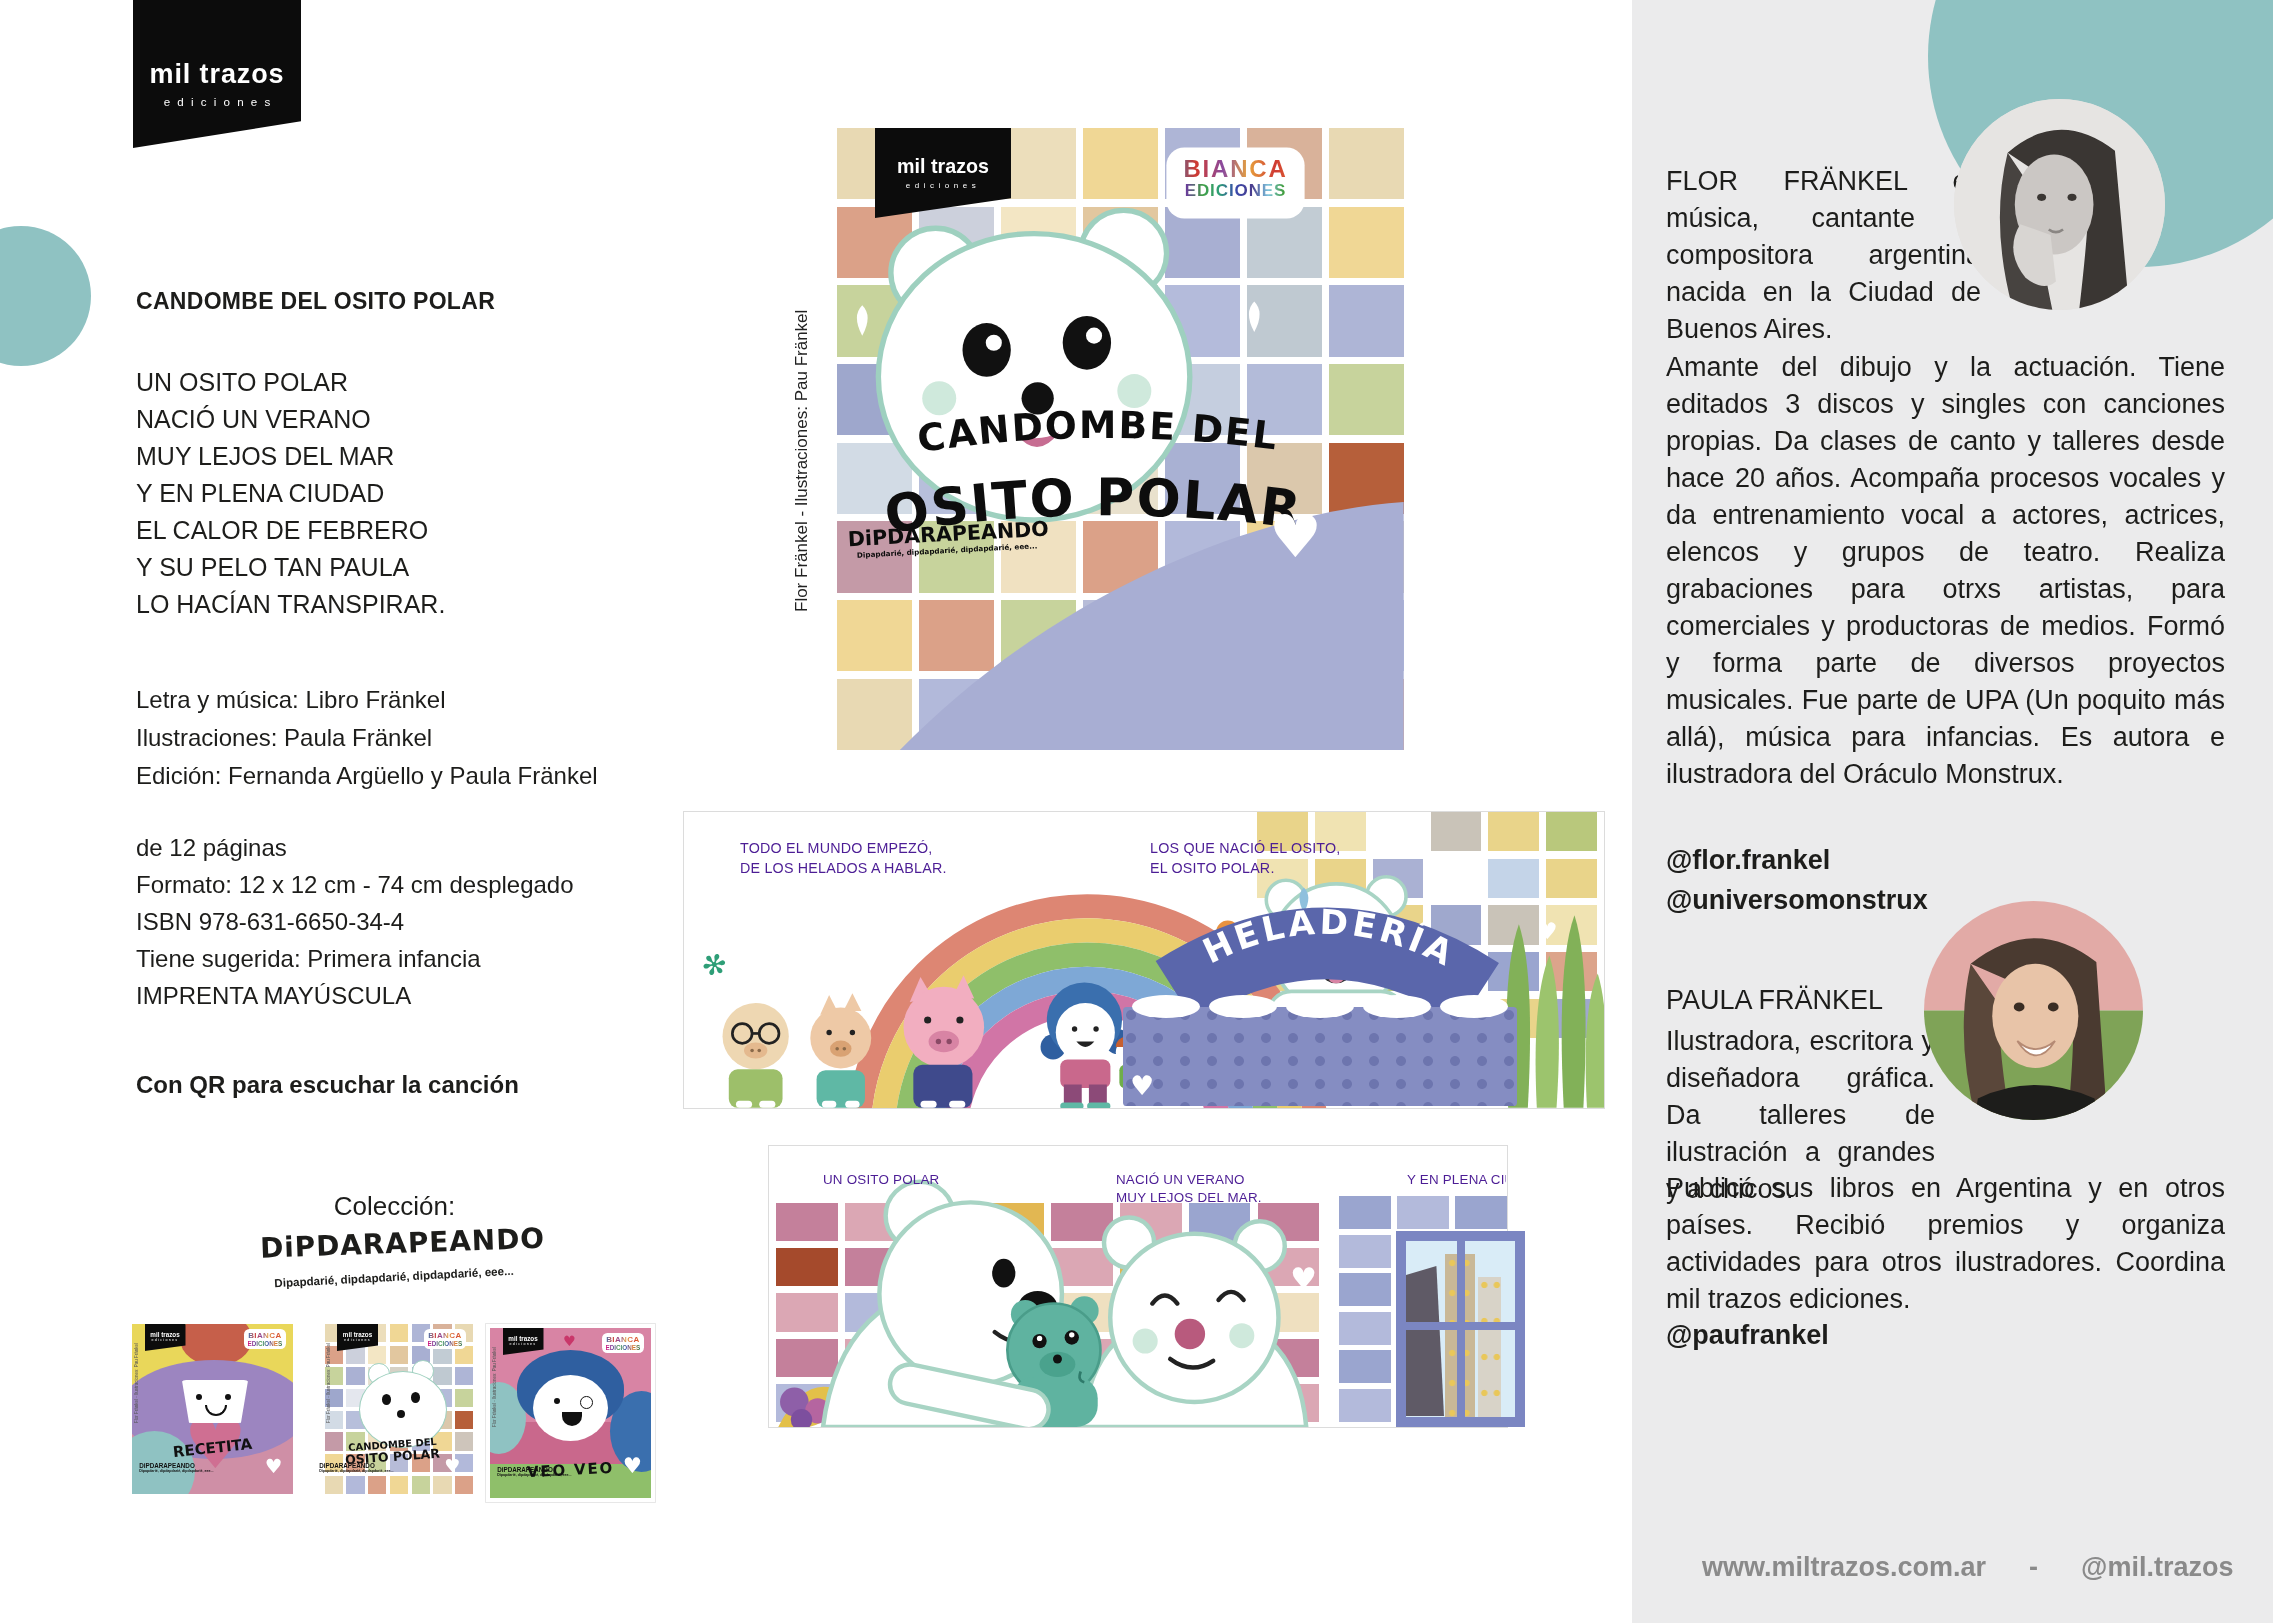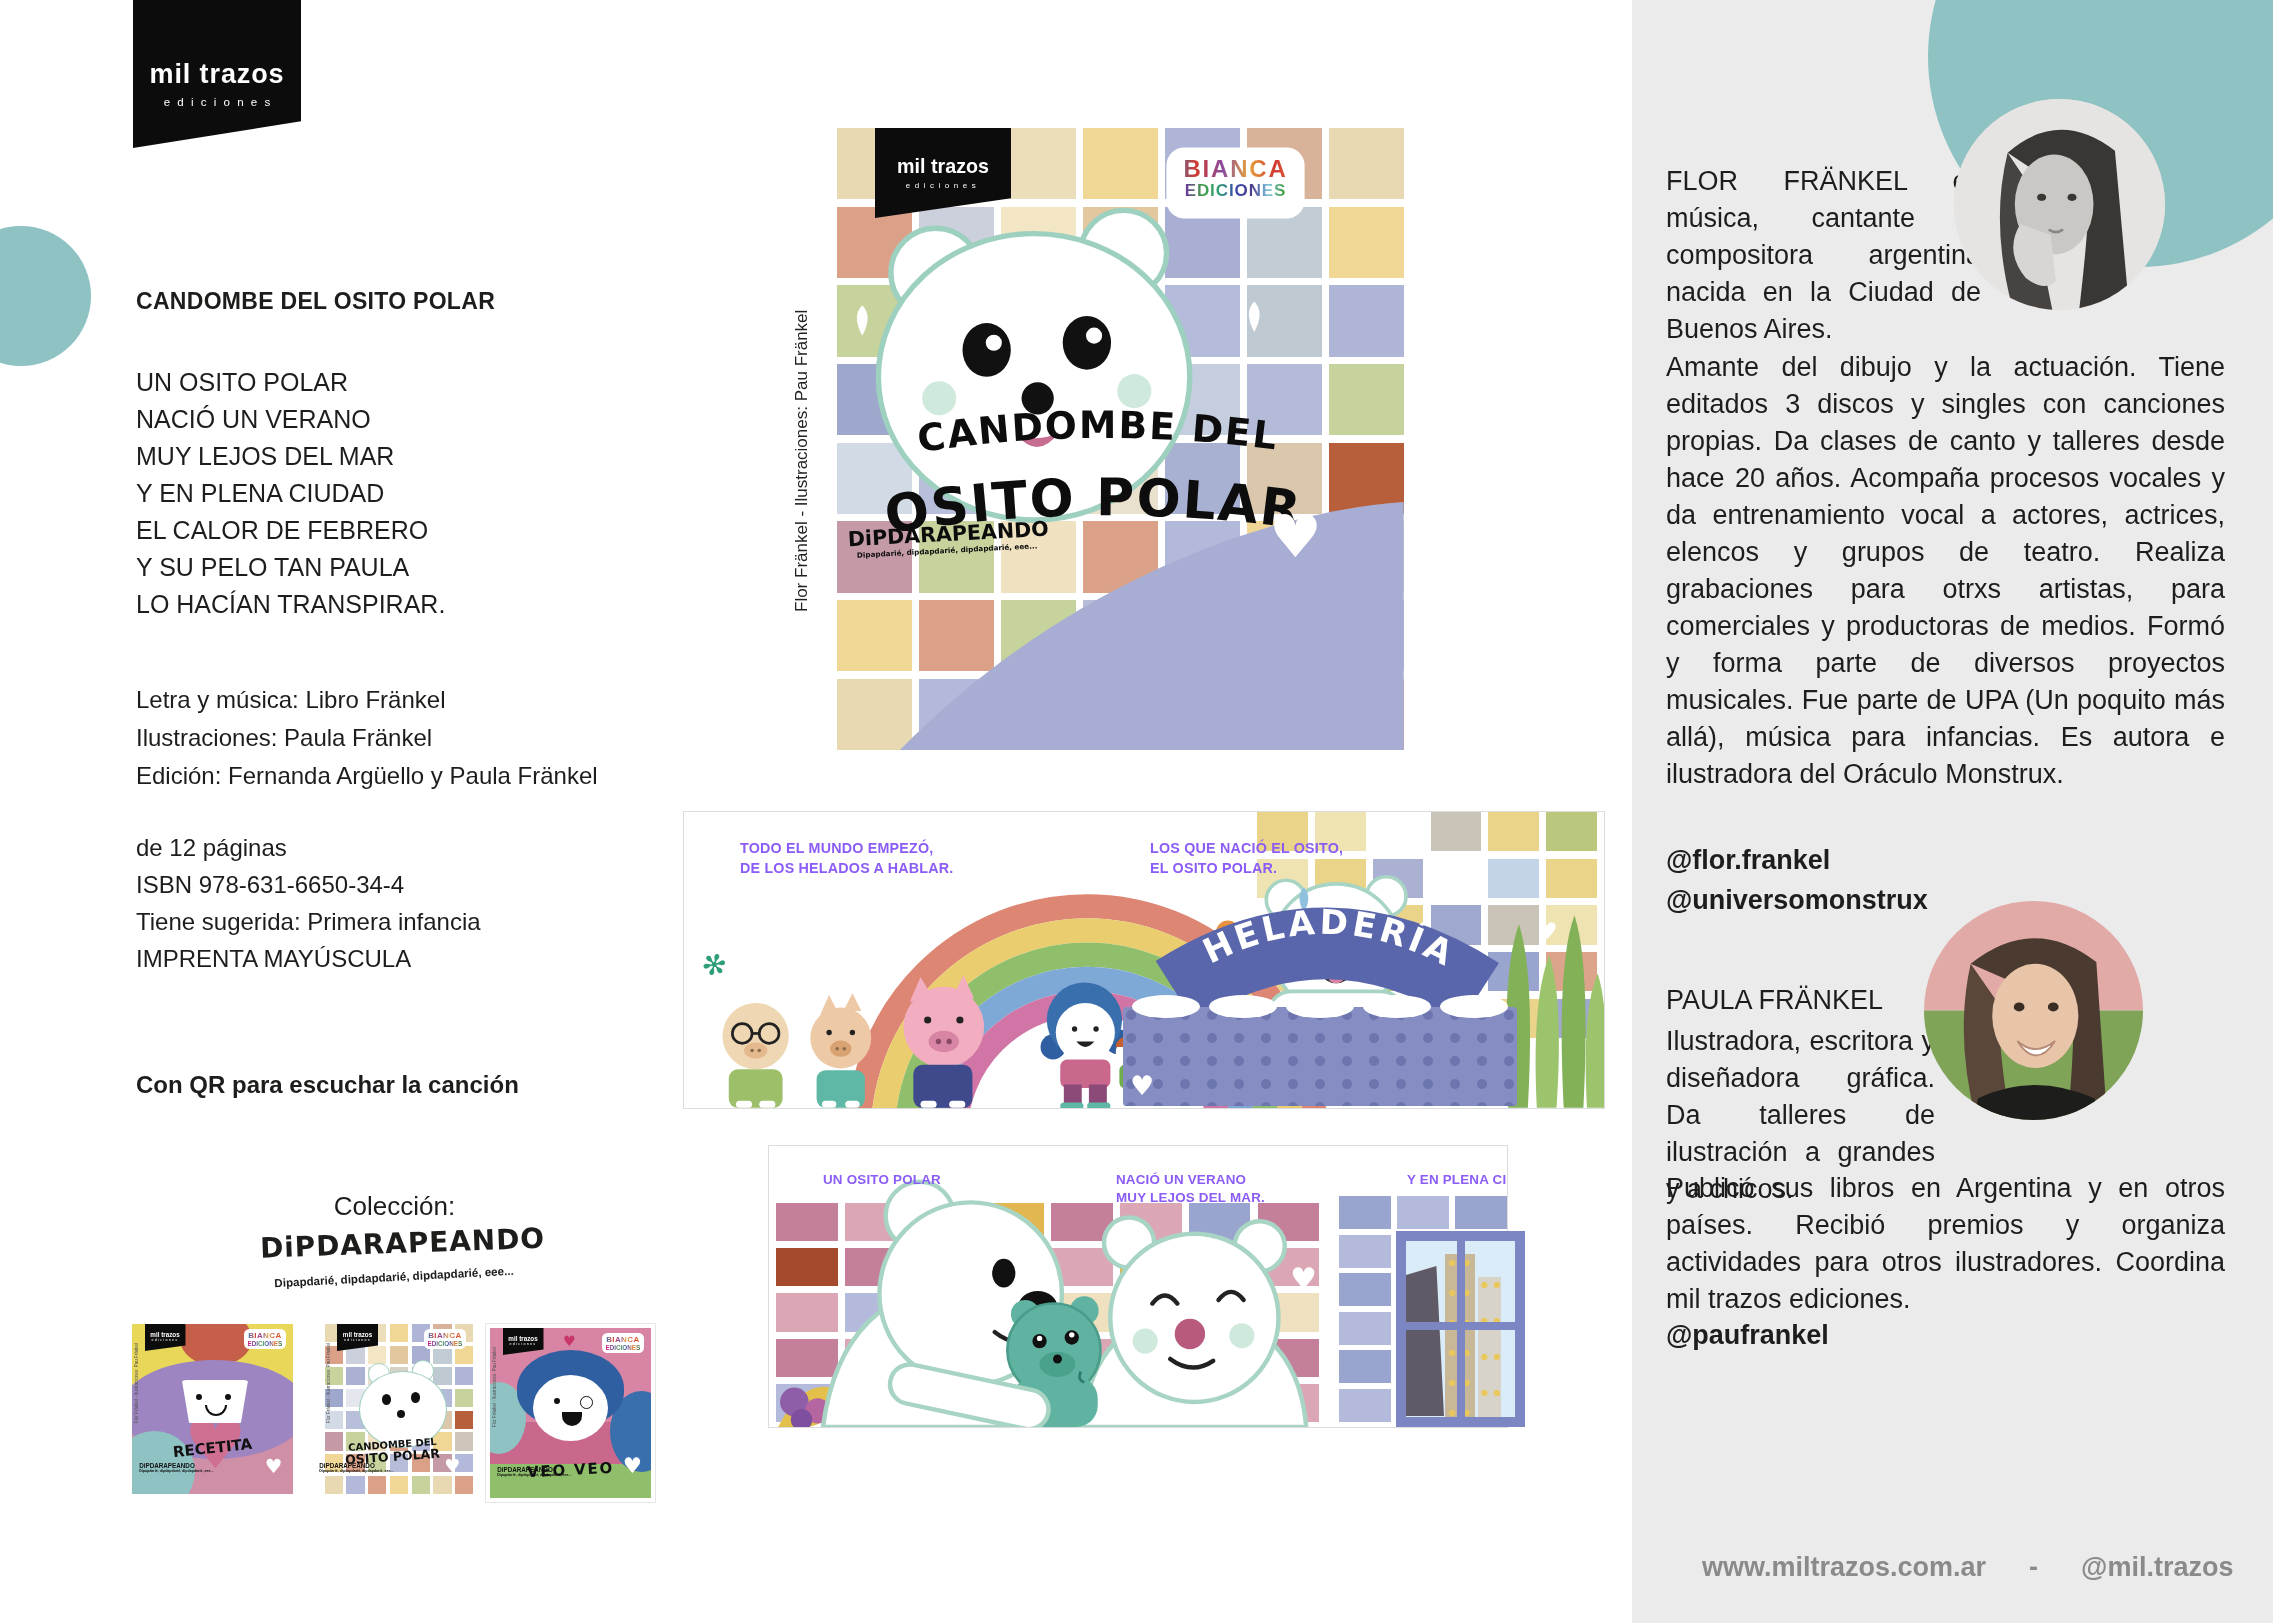--- a/index.html
+++ b/index.html
@@ -63,21 +63,21 @@
   .cover svg.layer{position:absolute;left:0;top:0;}
   .cover-dipda{position:absolute;left:63px;top:394px;width:197px;text-align:center;font-weight:bold;
                font-size:20.6px;color:#0c0c0c;transform:rotate(-3deg);font-family:"DejaVu Sans",sans-serif;z-index:7;}
   .cover-dipda .tg{font-size:7.2px;}
   .cover-heart{position:absolute;left:484px;top:374px;font-size:59px;color:#fff;z-index:6;}
 
   
   .spread{background:#fff;border:0.9px solid #dcdcdc;}
   .s1{left:683px;top:811px;width:920px;height:296px;}
   .s2{left:768px;top:1145px;width:738px;height:281px;}
-  .cap{position:absolute;font-weight:bold;font-size:14.3px;line-height:19.7px;color:#8b5cf6;letter-spacing:0.2px;z-index:8;}
+  .cap{position:absolute;font-weight:normal;font-size:14.3px;line-height:19.7px;color:#4c1d95;letter-spacing:0.2px;z-index:8;}
   .s2 .cap{font-size:13.4px;line-height:18px;}
   .tiles{position:absolute;gap:7.2px;}
   .s1-tiles{left:573px;top:0;width:340px;height:226px;}
   .s2-tiles{left:7.2px;top:57px;width:543px;height:219px;}
   .s2-right-tiles{left:570px;top:50px;width:168px;height:226px;gap:5.4px;}
   .counter{position:absolute;left:439px;top:195px;width:394px;height:99px;background:#858dc2;border-radius:3.6px;
            background-image:radial-gradient(circle at 8px 8px,#6d75ae 4.5px,transparent 5.4px);background-size:27px 23px;z-index:5;}
   .lid{position:absolute;top:-11.6px;width:68px;height:23px;background:#fff;border-radius:50%;}
   .s1-heart{position:absolute;left:446px;top:258px;color:#fff;font-size:27px;z-index:6;}
   .s1-heart2{position:absolute;left:853px;top:106px;color:#fff;font-size:23px;z-index:4;}
@@ -136,20 +136,21 @@
   </div>
 
   <div class="abs credits">
     <div>Letra y música: Libro Fränkel</div>
     <div>Ilustraciones: Paula Fränkel</div>
     <div>Edición: Fernanda Argüello y Paula Fränkel</div>
   </div>
 
   <div class="abs specs">
     <div>de 12 páginas</div>
+    <div>Formato: 12 x 12 cm - 74 cm desplegado</div>
     <div>ISBN 978-631-6650-34-4</div>
     <div>Tiene sugerida: Primera infancia</div>
     <div>IMPRENTA MAYÚSCULA</div>
   </div>
 
   <div class="abs qr-note">Con QR para escuchar la canción</div>
 
   <div class="abs coll-label">Colección:</div>
   <div class="abs coll-logo">DiPDARAPEANDO</div>
   <div class="abs coll-tag">Dipapdarié, dipdapdarié, dipdapdarié, eee...</div>

